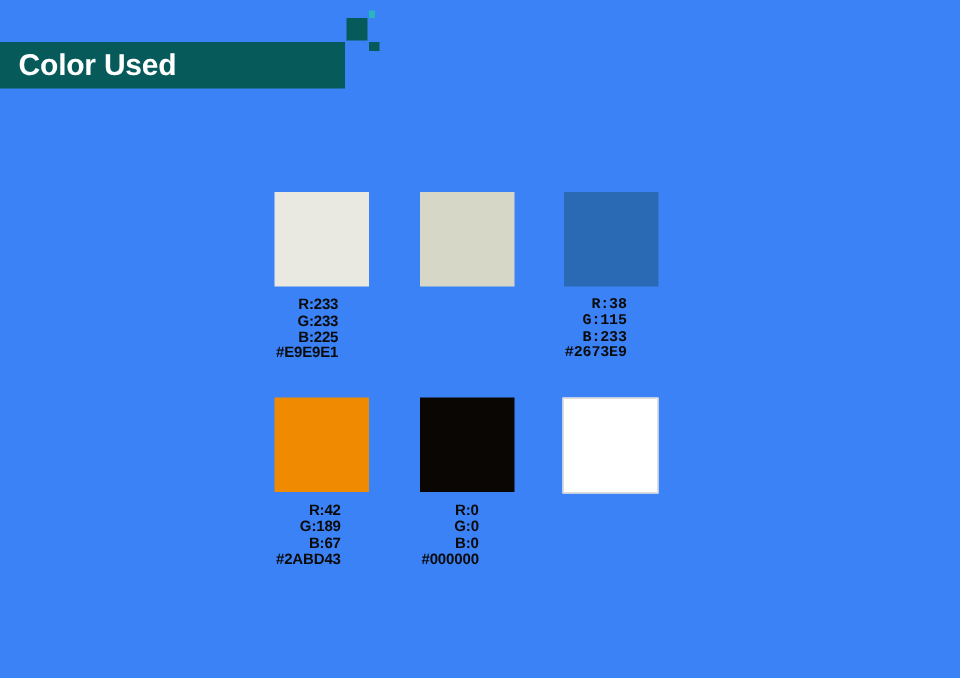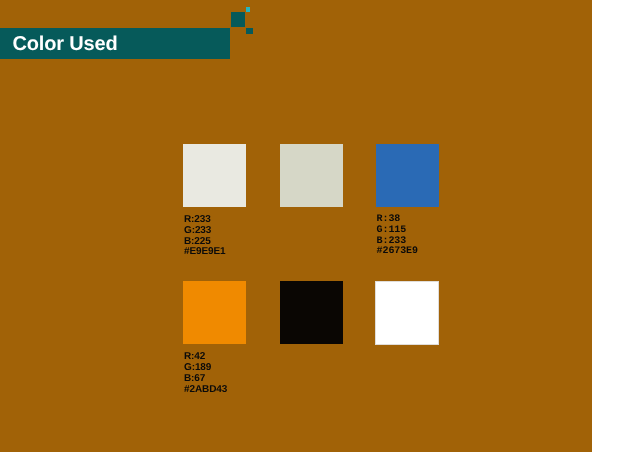--- a/index.html
+++ b/index.html
@@ -10,23 +10,23 @@
   body {
     width: 640px;
     height: 452px;
     overflow: hidden;
     font-family: "Liberation Sans", sans-serif;
     -webkit-font-smoothing: antialiased;
     text-rendering: geometricPrecision;
   }
   .slide {
     position: relative;
-    width: 592px;
+    width: 640px;
     height: 452px;
-    background: #a16207;
+    background: #3b82f6;
   }
   
   .title-bar {
     position: absolute;
     left: 0;
     top: 28.1px;
     width: 230.0px;
     height: 31.0px;
     background: #065A5A;
   }
@@ -73,23 +73,24 @@
     top: 128.0px;
   }
   .row {
     position: absolute;
     left: 0;
   }
   .row1 { top: 0; }
   .row2 { top: 137.2px; }
   .cell {
     position: absolute;
-    top: 16px;
+    top: 0;
     width: 63px;
     height: 120px;
+    text-align: right;
   }
   .cell.c0 { left: 0; }
   .cell.c1 { left: 97.0px; }
   .cell.c2 { left: 192.6px; font-family: Liberation Mono, monospace; }
   .chip {
     width: 62.9px;
     height: 63.2px;
     box-sizing: border-box;
   }
   .chip.bordered {
@@ -151,20 +152,26 @@
         <div class="chip" style="background: rgb(240, 138, 0);"></div>
         <div class="labels">
           <div>R:42</div>
           <div>G:189</div>
           <div>B:67</div>
           <div>#2ABD43</div>
         </div>
       </div>
       <div class="cell c1">
         <div class="chip" style="background: rgb(10, 6, 3);"></div>
+        <div class="labels">
+          <div>R:0</div>
+          <div>G:0</div>
+          <div>B:0</div>
+          <div>#000000</div>
+        </div>
       </div>
       <div class="cell c2">
         <div class="chip bordered" style="background: rgb(255, 255, 255); border: 1px solid rgb(224, 221, 217);"></div>
       </div>
     </div>
   </div>
 
 </div>
 
 </body></html>

